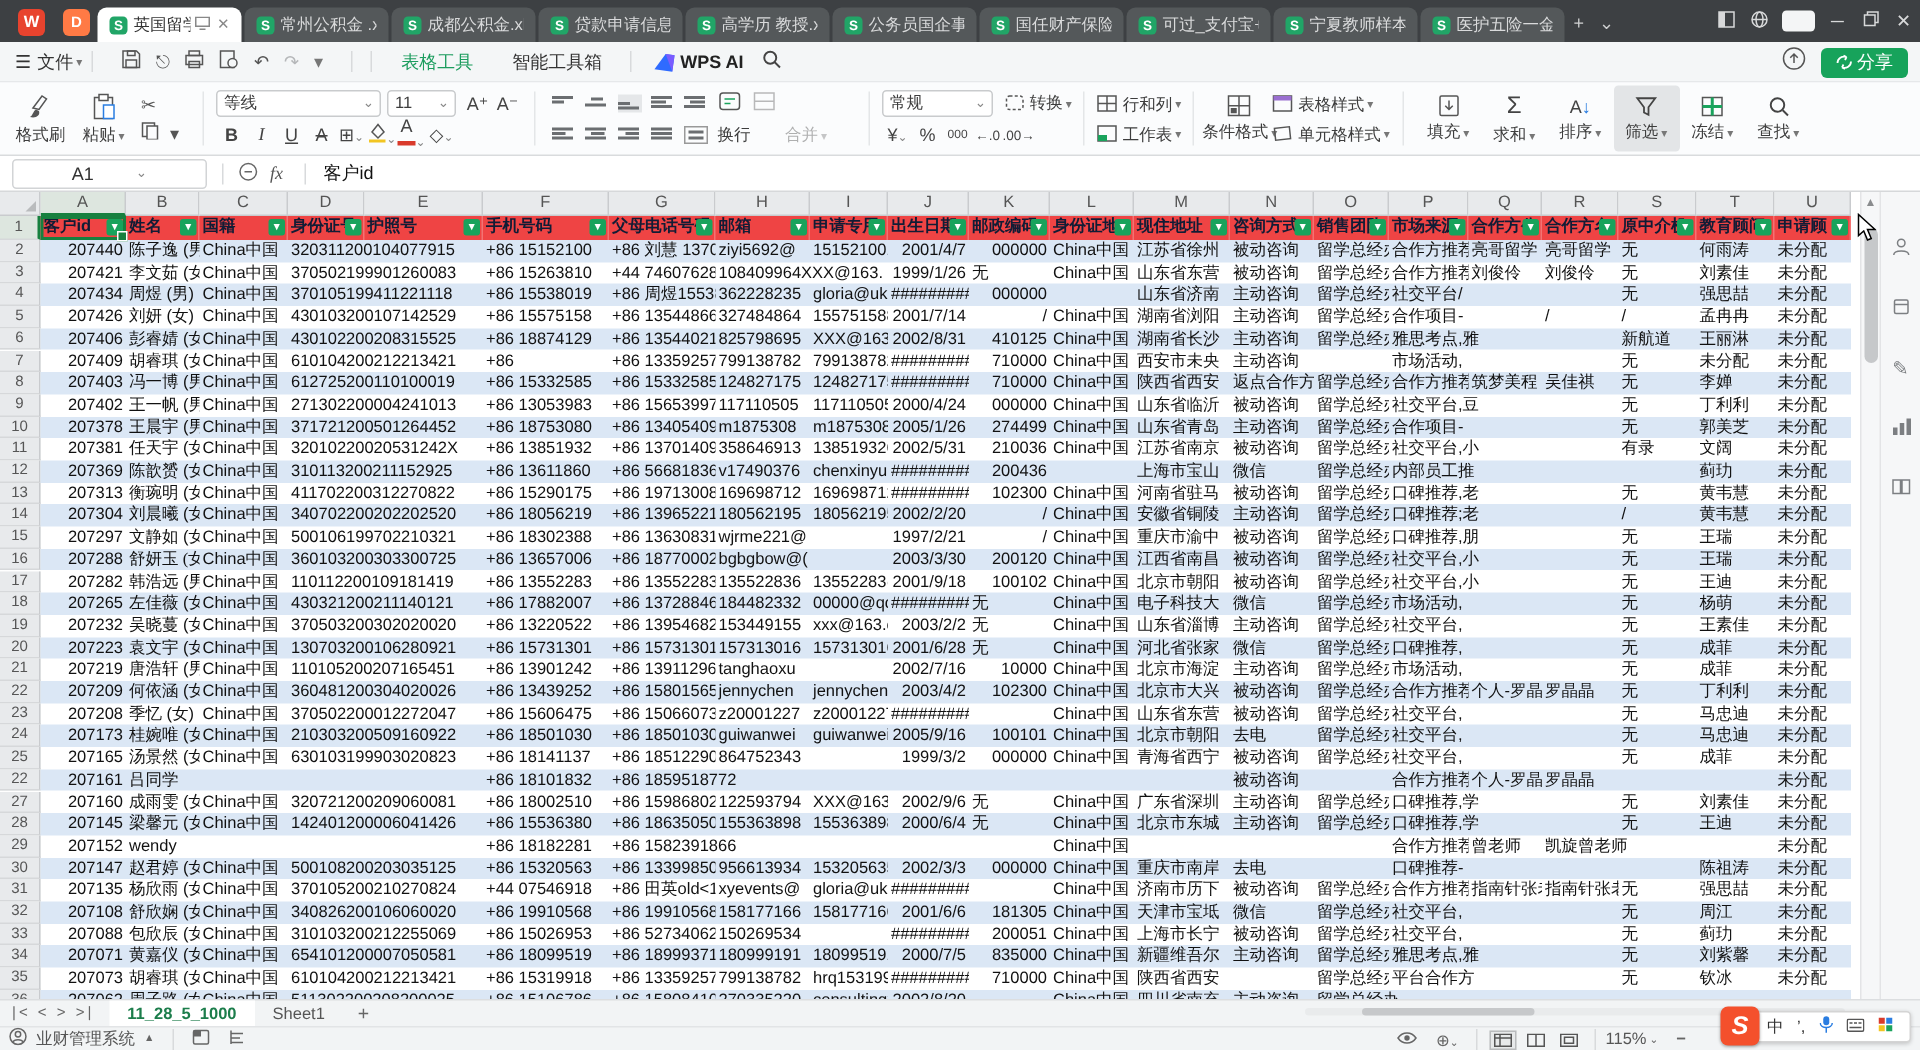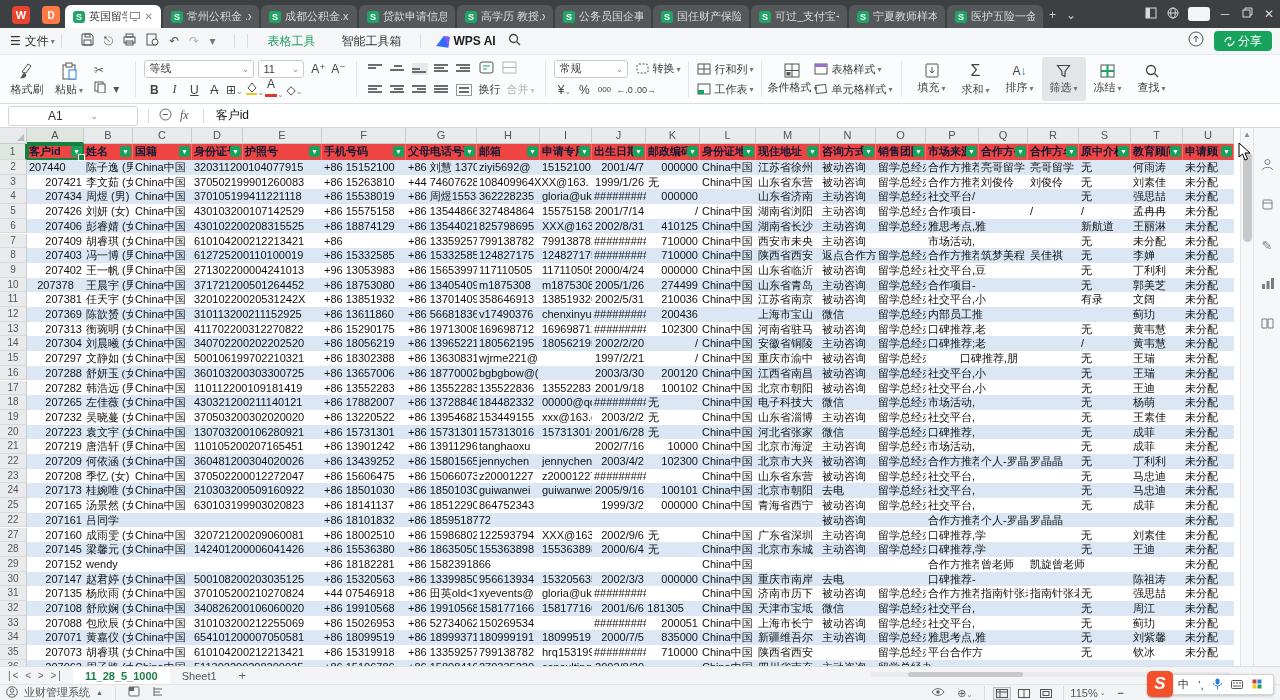--- a/index.html
+++ b/index.html
@@ -402,21 +402,21 @@
         <span class="ali">
             <i style="width:14px"></i>
             <i style="width:14px"></i>
             <i style="width:14px"></i>
           </span>
         <span class="ali" style="border:1px solid #999;">
             <i style="width:10px;margin:2px auto;"></i>
             <i style="width:10px;margin:0 auto;"></i>
           </span>
         <span style="margin:0 3px;"><span>换行</span></span>
-        <span style="margin:0 3px;opacity:.4;"><span>合并</span><span class="caret">▾</span></span>
+        <span style="margin:0 20px;opacity:.4;"><span>合并</span><span class="caret">▾</span></span>
       </div>
     </div>
   </div>
   <div class="gsep"></div>
   <div class="rgroup">
     <div class="col2">
       <div class="rrow">
         <div class="selbox" style="width:74px;justify-content:space-between;">
           <span>常规</span>
             <span class="cv">⌄</span>
@@ -627,21 +627,21 @@
       <div class="hcell" style="left: 849px; width: 50px;"><span>销售团队</span><div class="fbtn" style="left: 37px;">▼</div></div>
       <div class="hcell" style="left: 899px; width: 53px;"><span>市场来源</span><div class="fbtn" style="left: 40px;">▼</div></div>
       <div class="hcell" style="left: 952px; width: 49px;"><span>合作方公</span><div class="fbtn" style="left: 36px;">▼</div></div>
       <div class="hcell" style="left: 1001px; width: 51px;"><span>合作方名</span><div class="fbtn" style="left: 38px;">▼</div></div>
       <div class="hcell" style="left: 1052px; width: 52px;"><span>原中介机</span><div class="fbtn" style="left: 39px;">▼</div></div>
       <div class="hcell" style="left: 1104px; width: 52px;"><span>教育顾问</span><div class="fbtn" style="left: 39px;">▼</div></div>
       <div class="hcell" style="left: 1156px; width: 51px;"><span>申请顾</span><div class="fbtn" style="left: 38px;">▼</div></div>
     </div>
   <div>
       <div class="drow band" style="top: 32px;">
-        <div class="dcell" style="left: 0px; width: 57px; overflow: hidden;">207440</div>
+        <div class="dcell" style="left: 0px; width: 57px; text-align: right; overflow: hidden;">207440</div>
         <div class="dcell" style="left: 57px; width: 49px; overflow: hidden;">陈子逸 (男</div>
         <div class="dcell" style="left: 106px; width: 59px; overflow: hidden;">China中国</div>
         <div class="dcell" style="left: 165px; width: 51px; overflow: visible;">320311200104077915</div>
         <div class="dcell" style="left: 295px; width: 84px; overflow: hidden;">+86 15152100</div>
         <div class="dcell" style="left: 379px; width: 71px; overflow: hidden;">+86 刘慧 137052</div>
         <div class="dcell" style="left: 450px; width: 63px; overflow: hidden;">ziyi5692@</div>
         <div class="dcell" style="left: 513px; width: 52px; overflow: hidden;">151521001</div>
         <div class="dcell" style="left: 565px; width: 54px; text-align: right; overflow: hidden;">2001/4/7</div>
         <div class="dcell" style="left: 619px; width: 54px; text-align: right; overflow: hidden;">000000</div>
         <div class="dcell" style="left: 673px; width: 56px; overflow: hidden;">China中国</div>
@@ -775,37 +775,37 @@
         <div class="dcell" style="left: 1001px; width: 51px; overflow: hidden;">吴佳祺</div>
         <div class="dcell" style="left: 1052px; width: 52px; overflow: hidden;">无</div>
         <div class="dcell" style="left: 1104px; width: 52px; overflow: hidden;">李婵</div>
         <div class="dcell" style="left: 1156px; width: 51px; overflow: visible;">未分配</div>
       </div>
       <div class="drow" style="top: 134.9px;">
         <div class="dcell" style="left: 0px; width: 57px; text-align: right; overflow: hidden;">207402</div>
         <div class="dcell" style="left: 57px; width: 49px; overflow: hidden;">王一帆 (男</div>
         <div class="dcell" style="left: 106px; width: 59px; overflow: hidden;">China中国</div>
         <div class="dcell" style="left: 165px; width: 51px; overflow: visible;">271302200004241013</div>
-        <div class="dcell" style="left: 295px; width: 84px; overflow: hidden;">+96 13053983</div>
+        <div class="dcell" style="left: 295px; width: 84px; overflow: hidden;">+86 13053983</div>
         <div class="dcell" style="left: 379px; width: 71px; overflow: hidden;">+86 1565399710</div>
         <div class="dcell" style="left: 450px; width: 63px; overflow: hidden;">117110505</div>
         <div class="dcell" style="left: 513px; width: 52px; overflow: hidden;">117110505</div>
         <div class="dcell" style="left: 565px; width: 54px; text-align: right; overflow: hidden;">2000/4/24</div>
         <div class="dcell" style="left: 619px; width: 54px; text-align: right; overflow: hidden;">000000</div>
         <div class="dcell" style="left: 673px; width: 56px; overflow: hidden;">China中国</div>
         <div class="dcell" style="left: 729px; width: 64px; overflow: hidden;">山东省临沂</div>
         <div class="dcell" style="left: 793px; width: 56px; overflow: hidden;">被动咨询</div>
         <div class="dcell" style="left: 849px; width: 50px; overflow: hidden;">留学总经办</div>
         <div class="dcell" style="left: 899px; width: 53px; overflow: visible;">社交平台,豆</div>
         <div class="dcell" style="left: 1052px; width: 52px; overflow: hidden;">无</div>
         <div class="dcell" style="left: 1104px; width: 52px; overflow: hidden;">丁利利</div>
         <div class="dcell" style="left: 1156px; width: 51px; overflow: visible;">未分配</div>
       </div>
       <div class="drow band" style="top: 149.6px;">
-        <div class="dcell" style="left: 0px; width: 57px; text-align: center; overflow: hidden;">207378</div>
+        <div class="dcell" style="left: 0px; width: 57px; text-align: right; overflow: hidden;">207378</div>
         <div class="dcell" style="left: 57px; width: 49px; overflow: hidden;">王晨宇 (男</div>
         <div class="dcell" style="left: 106px; width: 59px; overflow: hidden;">China中国</div>
         <div class="dcell" style="left: 165px; width: 51px; overflow: visible;">371721200501264452</div>
         <div class="dcell" style="left: 295px; width: 84px; overflow: hidden;">+86 18753080</div>
         <div class="dcell" style="left: 379px; width: 71px; overflow: hidden;">+86 1340540988</div>
         <div class="dcell" style="left: 450px; width: 63px; overflow: hidden;">m1875308</div>
         <div class="dcell" style="left: 513px; width: 52px; overflow: hidden;">m1875308</div>
         <div class="dcell" style="left: 565px; width: 54px; text-align: right; overflow: hidden;">2005/1/26</div>
         <div class="dcell" style="left: 619px; width: 54px; text-align: right; overflow: hidden;">274499</div>
         <div class="dcell" style="left: 673px; width: 56px; overflow: hidden;">China中国</div>
@@ -902,21 +902,21 @@
         <div class="dcell" style="left: 165px; width: 51px; overflow: visible;">500106199702210321</div>
         <div class="dcell" style="left: 295px; width: 84px; overflow: hidden;">+86 18302388</div>
         <div class="dcell" style="left: 379px; width: 71px; overflow: hidden;">+86 1363083127</div>
         <div class="dcell" style="left: 450px; width: 63px; overflow: visible;">wjrme221@</div>
         <div class="dcell" style="left: 565px; width: 54px; text-align: right; overflow: hidden;">1997/2/21</div>
         <div class="dcell" style="left: 619px; width: 54px; text-align: right; overflow: hidden;">/</div>
         <div class="dcell" style="left: 673px; width: 56px; overflow: hidden;">China中国</div>
         <div class="dcell" style="left: 729px; width: 64px; overflow: hidden;">重庆市渝中</div>
         <div class="dcell" style="left: 793px; width: 56px; overflow: hidden;">被动咨询</div>
         <div class="dcell" style="left: 849px; width: 50px; overflow: hidden;">留学总经办</div>
-        <div class="dcell" style="left: 931px; width: 53px; overflow: visible;">口碑推荐,朋</div>
+        <div class="dcell" style="left: 899px; width: 53px; overflow: visible;">口碑推荐,朋</div>
         <div class="dcell" style="left: 1052px; width: 52px; overflow: hidden;">无</div>
         <div class="dcell" style="left: 1104px; width: 52px; overflow: hidden;">王瑞</div>
         <div class="dcell" style="left: 1156px; width: 51px; overflow: visible;">未分配</div>
       </div>
       <div class="drow band" style="top: 237.8px;">
         <div class="dcell" style="left: 0px; width: 57px; text-align: right; overflow: hidden;">207288</div>
         <div class="dcell" style="left: 57px; width: 49px; overflow: hidden; font-family: Liberation Serif, serif;">舒妍玉 (女</div>
         <div class="dcell" style="left: 106px; width: 59px; overflow: hidden;">China中国</div>
         <div class="dcell" style="left: 165px; width: 51px; overflow: visible;">360103200303300725</div>
         <div class="dcell" style="left: 295px; width: 84px; overflow: hidden;">+86 13657006</div>
@@ -1216,21 +1216,21 @@
       <div class="drow band" style="top: 473px;">
         <div class="dcell" style="left: 0px; width: 57px; text-align: right; overflow: hidden;">207108</div>
         <div class="dcell" style="left: 57px; width: 49px; overflow: hidden;">舒欣娴 (女</div>
         <div class="dcell" style="left: 106px; width: 59px; overflow: hidden;">China中国</div>
         <div class="dcell" style="left: 165px; width: 51px; overflow: visible;">340826200106060020</div>
         <div class="dcell" style="left: 295px; width: 84px; overflow: hidden;">+86 19910568</div>
         <div class="dcell" style="left: 379px; width: 71px; overflow: hidden;">+86 1991056881</div>
         <div class="dcell" style="left: 450px; width: 63px; overflow: hidden;">158177166</div>
         <div class="dcell" style="left: 513px; width: 52px; overflow: hidden;">158177166</div>
         <div class="dcell" style="left: 565px; width: 54px; text-align: right; overflow: hidden;">2001/6/6</div>
-        <div class="dcell" style="left: 605px; width: 54px; text-align: right; overflow: hidden;">181305</div>
+        <div class="dcell" style="left: 619px; width: 54px; text-align: right; overflow: hidden;">181305</div>
         <div class="dcell" style="left: 673px; width: 56px; overflow: hidden;">China中国</div>
         <div class="dcell" style="left: 729px; width: 64px; overflow: hidden;">天津市宝坻</div>
         <div class="dcell" style="left: 793px; width: 56px; overflow: hidden;">微信</div>
         <div class="dcell" style="left: 849px; width: 50px; overflow: hidden;">留学总经办</div>
         <div class="dcell" style="left: 899px; width: 53px; overflow: visible;">社交平台,</div>
         <div class="dcell" style="left: 1052px; width: 52px; overflow: hidden;">无</div>
         <div class="dcell" style="left: 1104px; width: 52px; overflow: hidden;">周江</div>
         <div class="dcell" style="left: 1156px; width: 51px; overflow: visible;">未分配</div>
       </div>
       <div class="drow" style="top: 487.7px;">

